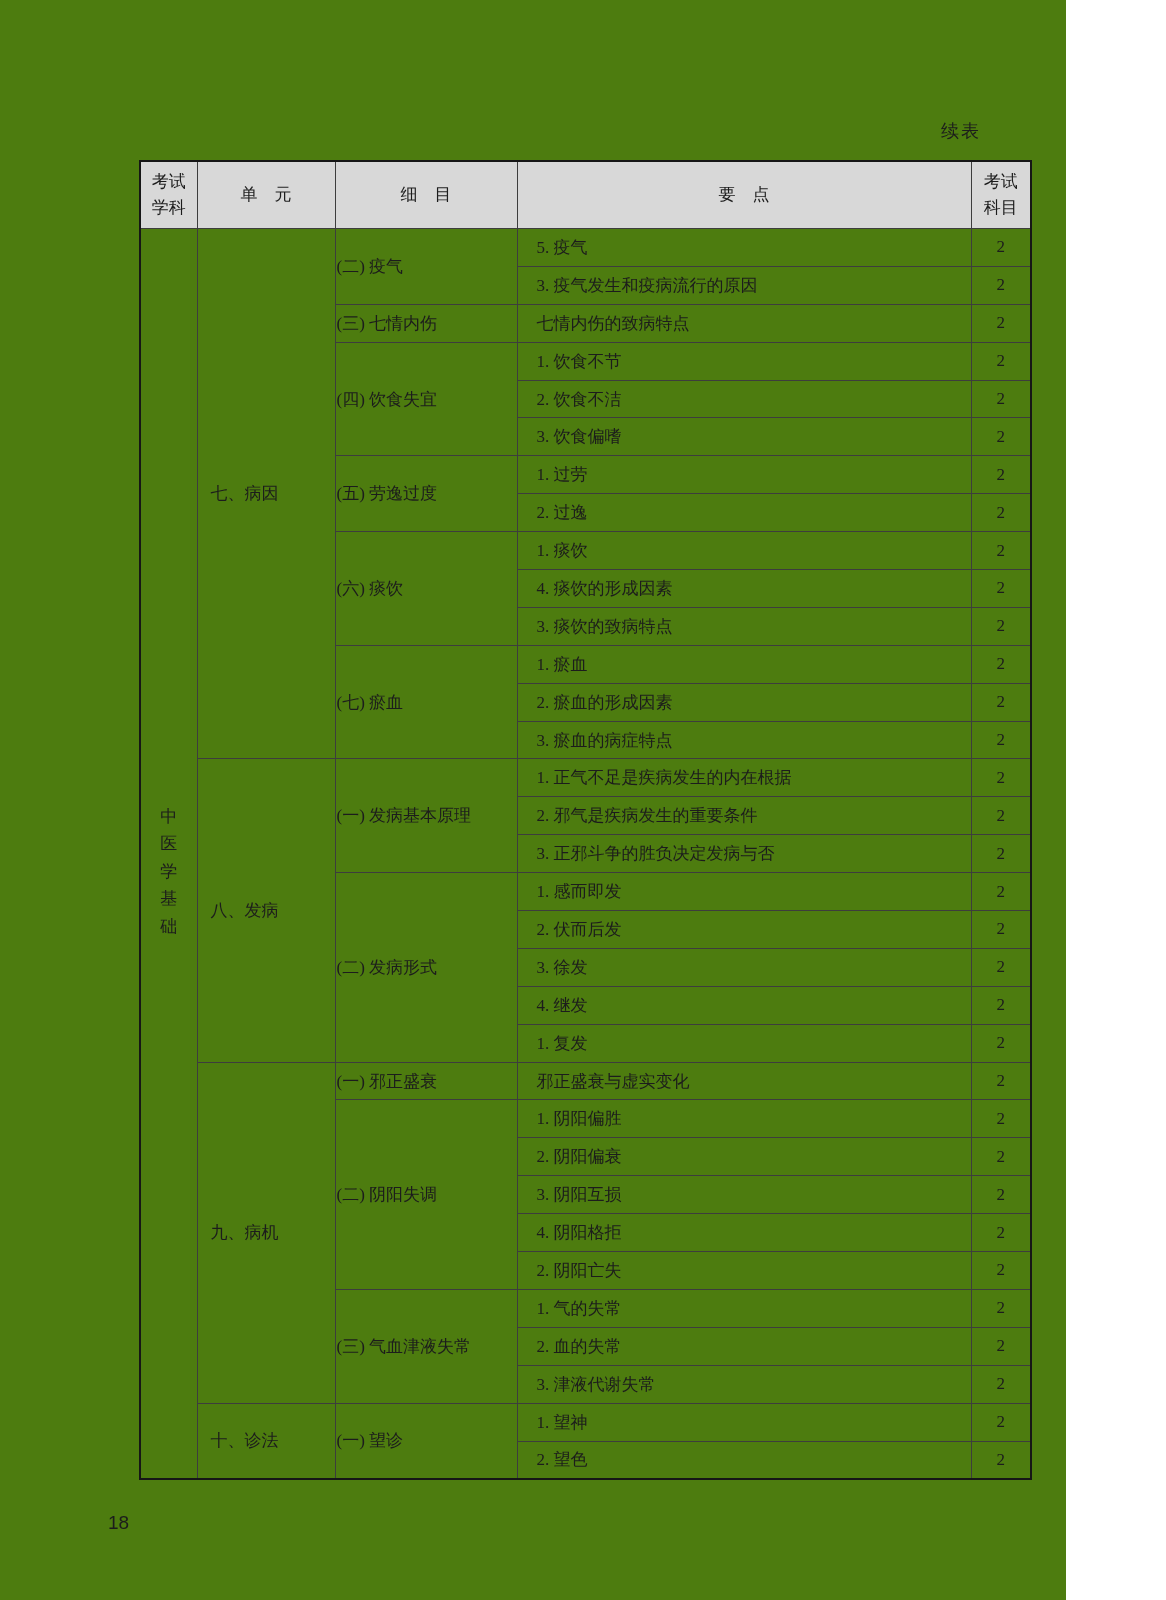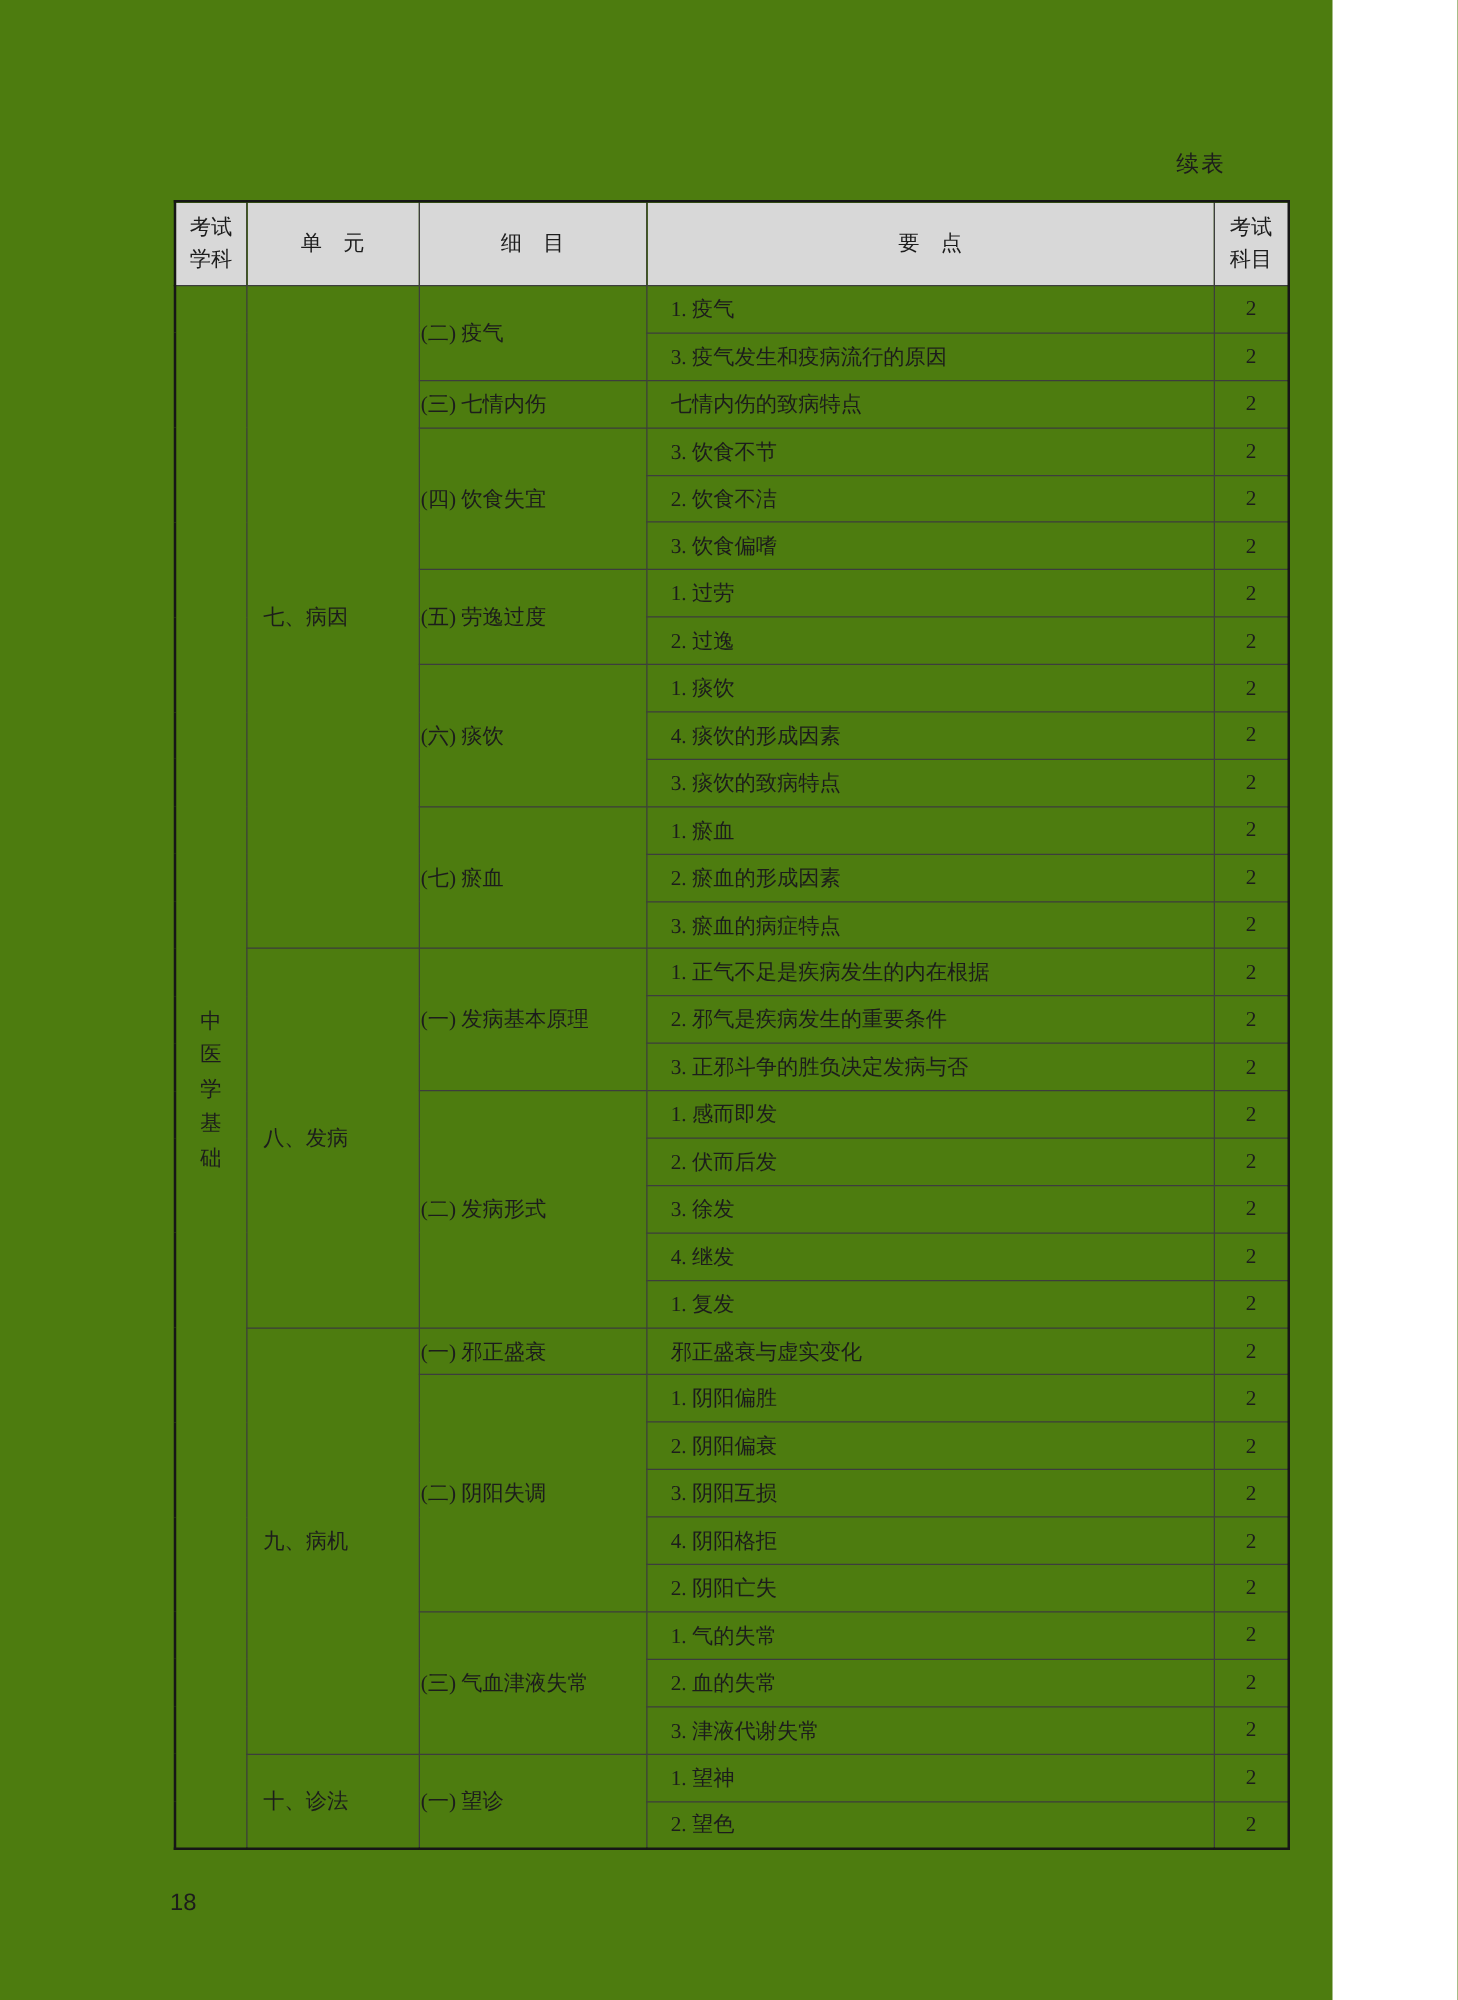--- a/index.html
+++ b/index.html
@@ -54,21 +54,21 @@
     white-space: normal;
     text-align: center;
     margin-top: 36px;
   }
   td.cell-unit { padding-left: 13px; }
   td.cell-detail { }
   td.cell-point { padding: 0 6px 0 19px; }
   td.cell-score { text-align: center; }
   .page-number {
     position: absolute;
-    top: 1512px; left: 136px;
+    top: 1512px; left: 108px;
     font-size: 19px;
     font-family: "Liberation Sans", "DejaVu Sans", sans-serif;
     color: #1c1c1c;
   }
 </style>
 </head>
 <body>
 
 <div class="page">
 
@@ -92,35 +92,35 @@
         <td>考试
 科目</td>
       </tr>
     </thead>
     <tbody>
 
       <tr>
         <td class="cell-subject" rowspan="33"><span class="vtext">中医学基础</span></td>
         <td class="cell-unit" rowspan="14">七、病因</td>
         <td class="cell-detail" rowspan="2">(二) 疫气</td>
-        <td class="cell-point">1. 疫气</td>
+        <td class="cell-point">5. 疫气</td>
         <td class="cell-score">2</td>
       </tr>
       <tr>
         <td class="cell-point">3. 疫气发生和疫病流行的原因</td>
         <td class="cell-score">2</td>
       </tr>
       <tr>
         <td class="cell-detail">(三) 七情内伤</td>
         <td class="cell-point">七情内伤的致病特点</td>
         <td class="cell-score">2</td>
       </tr>
       <tr>
         <td class="cell-detail" rowspan="3">(四) 饮食失宜</td>
-        <td class="cell-point">3. 饮食不节</td>
+        <td class="cell-point">1. 饮食不节</td>
         <td class="cell-score">2</td>
       </tr>
       <tr>
         <td class="cell-point">2. 饮食不洁</td>
         <td class="cell-score">2</td>
       </tr>
       <tr>
         <td class="cell-point">3. 饮食偏嗜</td>
         <td class="cell-score">2</td>
       </tr>

